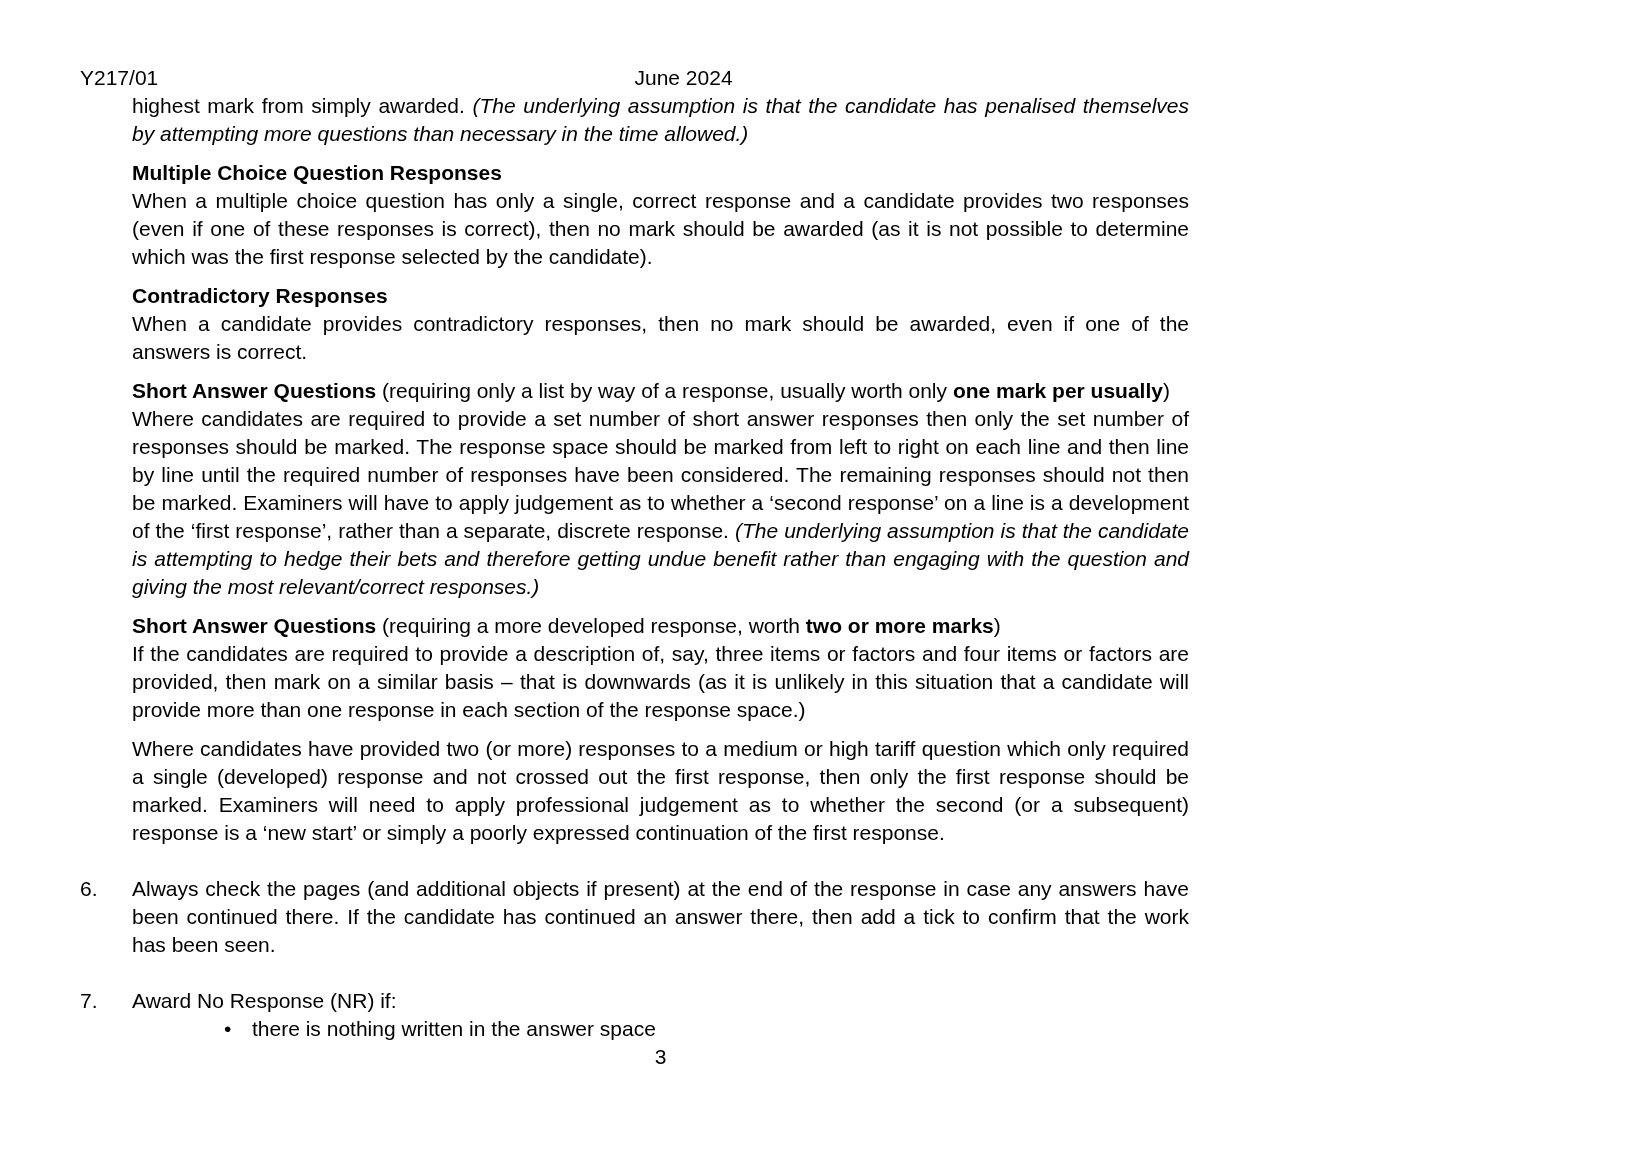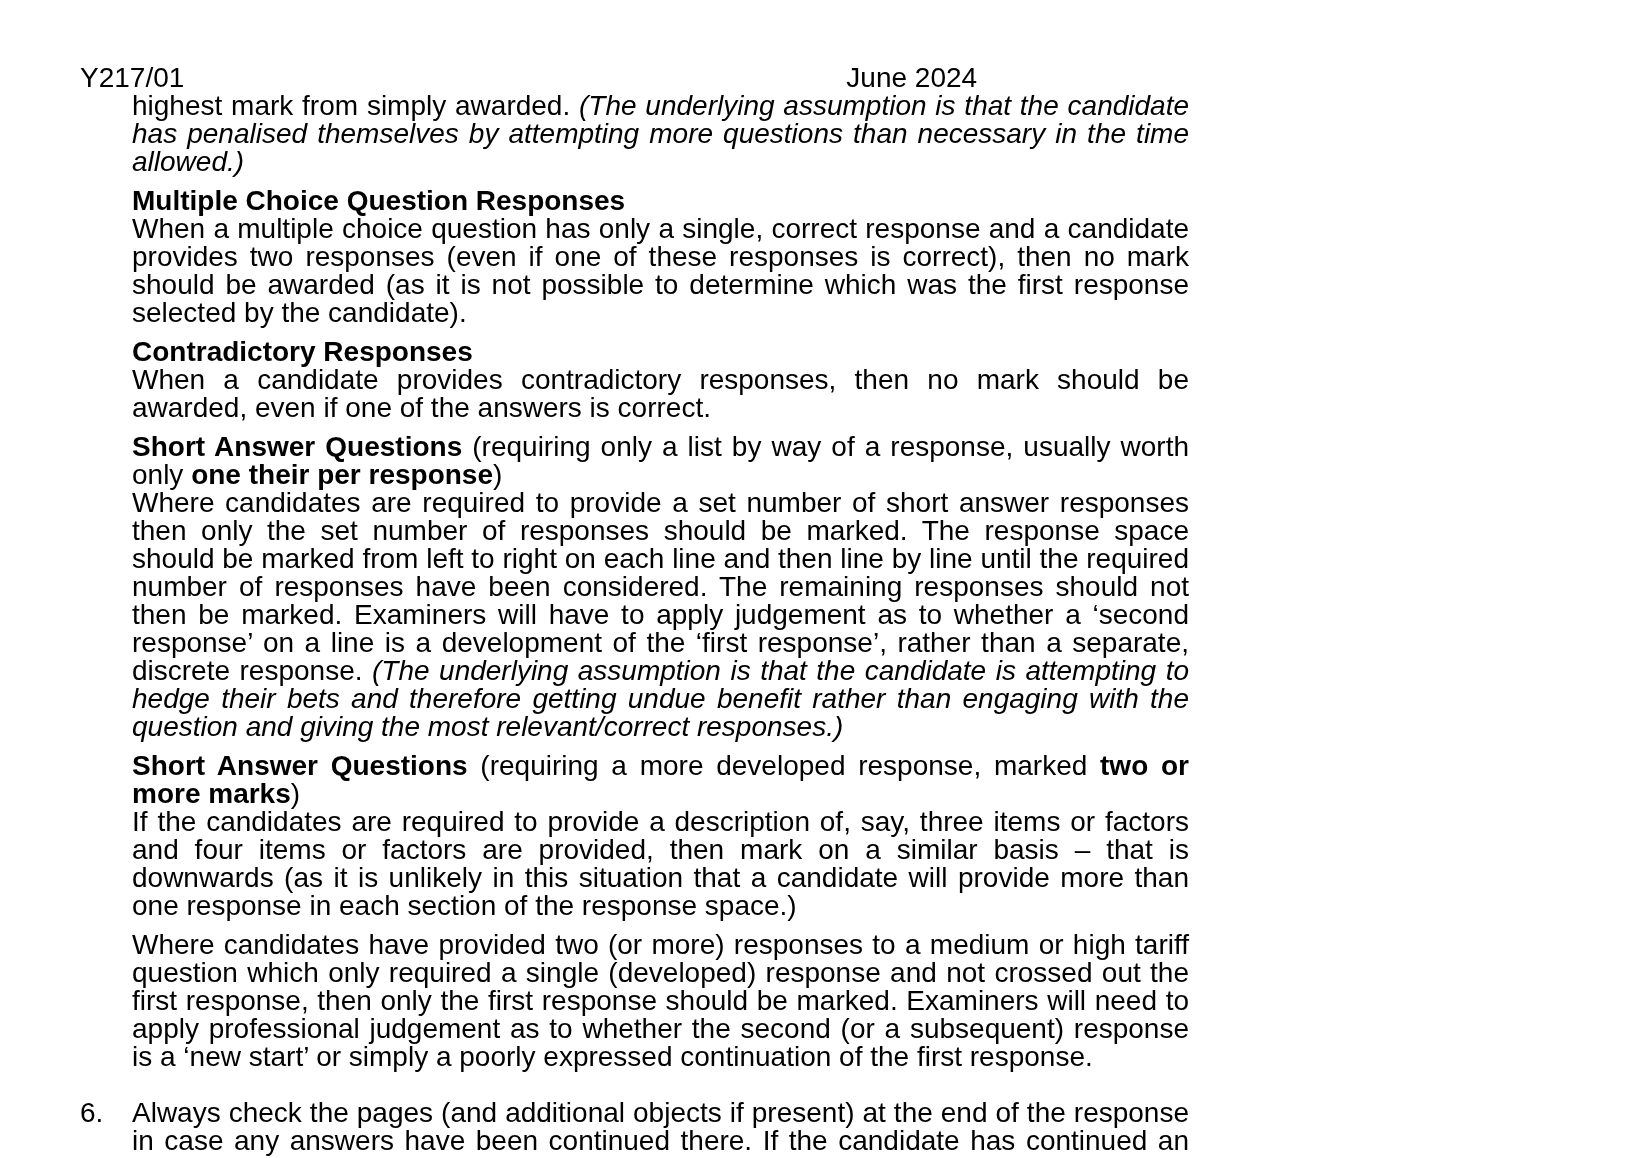--- a/index.html
+++ b/index.html
@@ -3,33 +3,33 @@
 <meta charset="utf-8">
 <style>
   html, body { margin: 0; padding: 0; background: #ffffff; }
   .page {
     position: relative;
     width: 1336px;
     height: 1158px;
     background: #ffffff;
     color: #000000;
     font-family: "Liberation Sans", sans-serif;
-    font-size: 28px;
+    font-size: 21px;
     line-height: 28px;
     box-sizing: border-box;
     padding: 64px 147px 0 80px;
     overflow: hidden;
   }
   .doc-header {
     display: flex;
     width: 100%;
   }
   .doc-header .h-left   { flex: 1; text-align: left; }
   .doc-header .h-center { flex: 1; text-align: center; }
-  .doc-header .h-right  { flex: 1; text-align: center; }
+  .doc-header .h-right  { flex: 1; text-align: left; }
 
   .doc-body {
     margin-left: 52px;   
     text-align: justify;
   }
   .doc-body p { margin: 0; }
 
   .intro { margin-top: 24px; }
   .section { margin-top: 11px; }
 
@@ -67,26 +67,26 @@
       <p><span class="seg-b">Multiple Choice Question Responses</span></p>
       <p><span class="seg-r">When a multiple choice question has only a single, correct response and a candidate provides two responses (even if one of these responses is correct), then no mark should be awarded (as it is not possible to determine which was the first response selected by the candidate).</span></p>
     </div>
 
     <div class="section">
       <p><span class="seg-b">Contradictory Responses</span></p>
       <p><span class="seg-r">When a candidate provides contradictory responses, then no mark should be awarded, even if one of the answers is correct.</span></p>
     </div>
 
     <div class="section">
-      <p><span class="seg-b">Short Answer Questions</span><span class="seg-r"> (requiring only a list by way of a response, usually worth only </span><span class="seg-b">one their per response</span><span class="seg-r">)</span></p>
+      <p><span class="seg-b">Short Answer Questions</span><span class="seg-r"> (requiring only a list by way of a response, usually worth only </span><span class="seg-b">one mark per usually</span><span class="seg-r">)</span></p>
       <p><span class="seg-r">Where candidates are required to provide a set number of short answer responses then only the set number of responses should be marked. The response space should be marked from left to right on each line and then line by line until the required number of responses have been considered. The remaining responses should not then be marked. Examiners will have to apply judgement as to whether a ‘second response’ on a line is a development of the ‘first response’, rather than a separate, discrete response. </span><span class="seg-i">(The underlying assumption is that the candidate is attempting to hedge their bets and therefore getting undue benefit rather than engaging with the question and giving the most relevant/correct responses.)</span></p>
     </div>
 
     <div class="section">
-      <p><span class="seg-b">Short Answer Questions</span><span class="seg-r"> (requiring a more developed response, marked </span><span class="seg-b">two or more marks</span><span class="seg-r">)</span></p>
+      <p><span class="seg-b">Short Answer Questions</span><span class="seg-r"> (requiring a more developed response, worth </span><span class="seg-b">two or more marks</span><span class="seg-r">)</span></p>
       <p><span class="seg-r">If the candidates are required to provide a description of, say, three items or factors and four items or factors are provided, then mark on a similar basis – that is downwards (as it is unlikely in this situation that a candidate will provide more than one response in each section of the response space.)</span></p>
     </div>
 
     <div class="section">
       <p><span class="seg-r">Where candidates have provided two (or more) responses to a medium or high tariff question which only required a single (developed) response and not crossed out the first response, then only the first response should be marked. Examiners will need to apply professional judgement as to whether the second (or a subsequent) response is a ‘new start’ or simply a poorly expressed continuation of the first response.</span></p>
     </div>
 
     <div class="num-item">
       <span class="num-label">6.</span>
       <p><span class="seg-r">Always check the pages (and additional objects if present) at the end of the response in case any answers have been continued there. If the candidate has continued an answer there, then add a tick to confirm that the work has been seen.</span></p>

